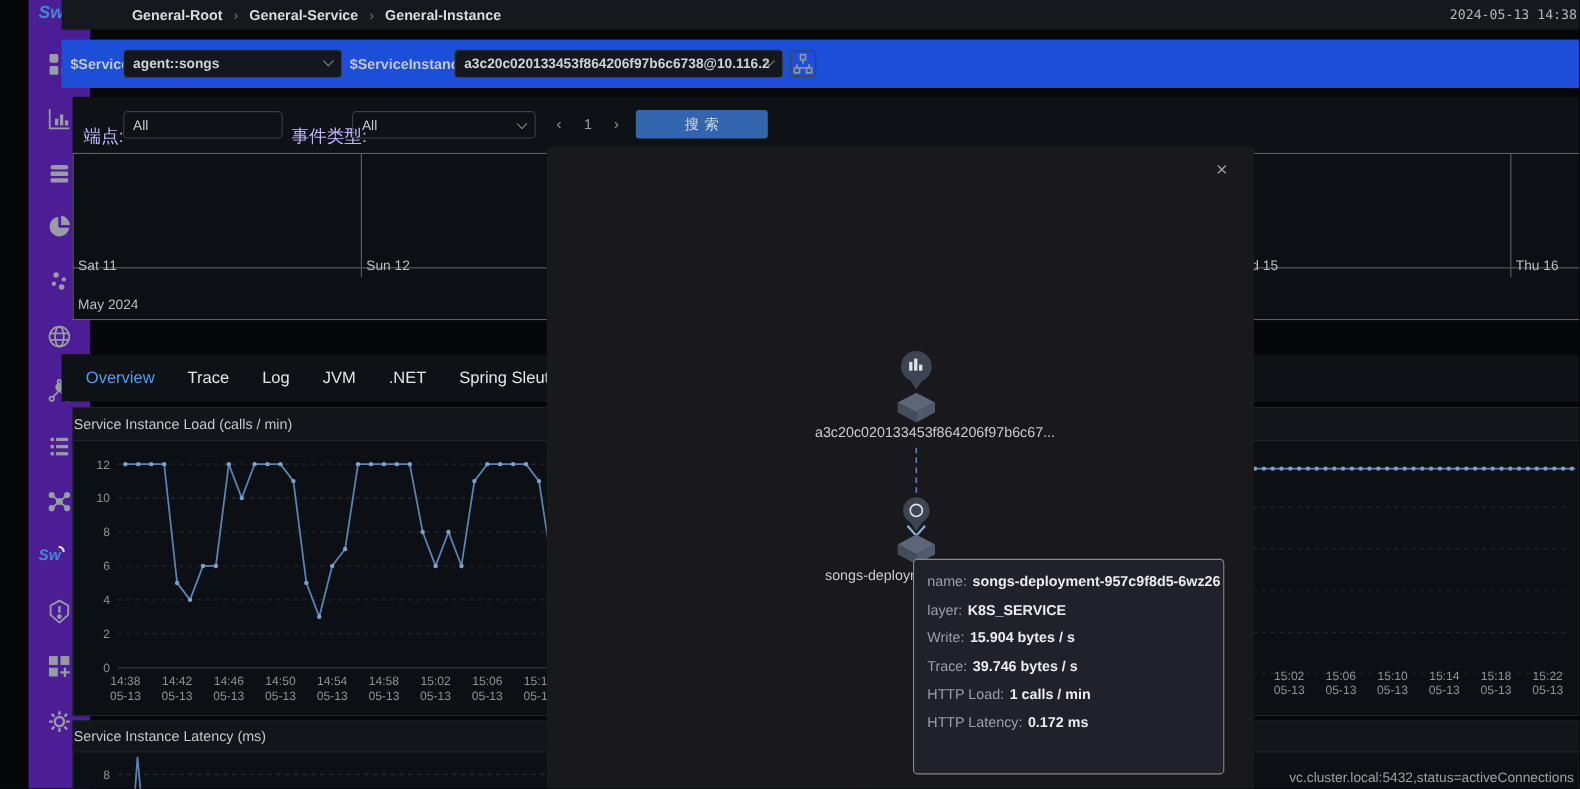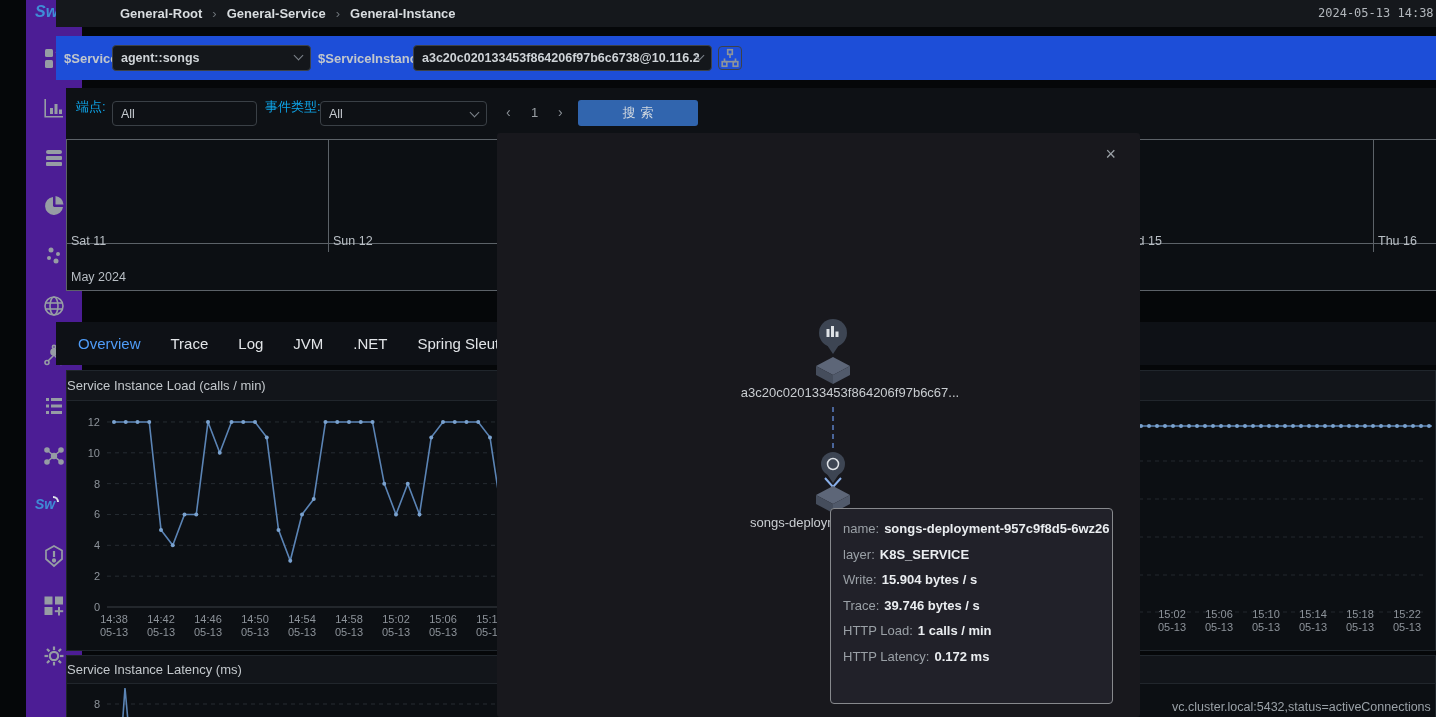--- a/index.html
+++ b/index.html
@@ -19,21 +19,21 @@
   .daterange{position:absolute;left:1262px;top:6px;font-family:"DejaVu Sans Mono",monospace;font-size:12px;color:#b3b8bd;white-space:nowrap;}
   
   .selrow{position:absolute;left:56px;top:36px;width:1380px;height:44px;background:#1d4ed8;font-weight:bold;}
   .sel-label{position:absolute;top:15px;font-size:13px;color:#c2c7cc;}
   .sel-input{position:absolute;top:9px;height:26px;border:1px solid #3c4249;border-radius:4px;background:#14171b;
              font-size:12.5px;color:#ced3d7;display:flex;align-items:center;padding:0 22px 0 8px;}
   .chev{position:absolute;right:8px;top:8px;width:7px;height:7px;border-right:1.5px solid #7e858c;border-bottom:1.5px solid #7e858c;transform:rotate(45deg);margin-top:-2px;}
   .topo-btn{position:absolute;left:662px;top:10px;width:24px;height:24px;border:1px solid #3c4249;border-radius:4px;display:flex;align-items:center;justify-content:center;}
   
   .filterrow{position:absolute;left:66px;top:88px;width:1370px;height:51px;background:#0e1115;}
-  .f-label{position:absolute;top:10px;font-size:13px;color:#0ea5e9;}
+  .f-label{position:absolute;top:26px;font-size:16px;color:#c4b5fd;}
   .f-input{position:absolute;top:13px;height:25px;border:1px solid #3a4046;border-radius:4px;background:transparent;
            font-size:12.5px;color:#c6cbd0;display:flex;align-items:center;padding:0 20px 0 8px;}
   .pg{position:absolute;top:16px;font-size:14px;color:#8b9197;}
   .search-btn{position:absolute;left:512px;top:12px;width:120px;height:26px;background:#3165ae;border-radius:3px;
               color:#d3dae1;font-size:13px;display:flex;align-items:center;justify-content:center;letter-spacing:5px;padding-left:5px;}
   
   .timeline{position:absolute;left:66px;top:139px;width:1370px;height:151px;background:#0c0f13;border-top:1px solid #5c6268;}
   .tl-v{position:absolute;top:0;width:1px;height:112px;background:#5c6268;}
   .tl-h{position:absolute;left:0;width:1370px;height:1px;background:#5c6268;}
   .tl-day{position:absolute;top:94px;font-size:12.5px;color:#b9bfc5;white-space:nowrap;}

